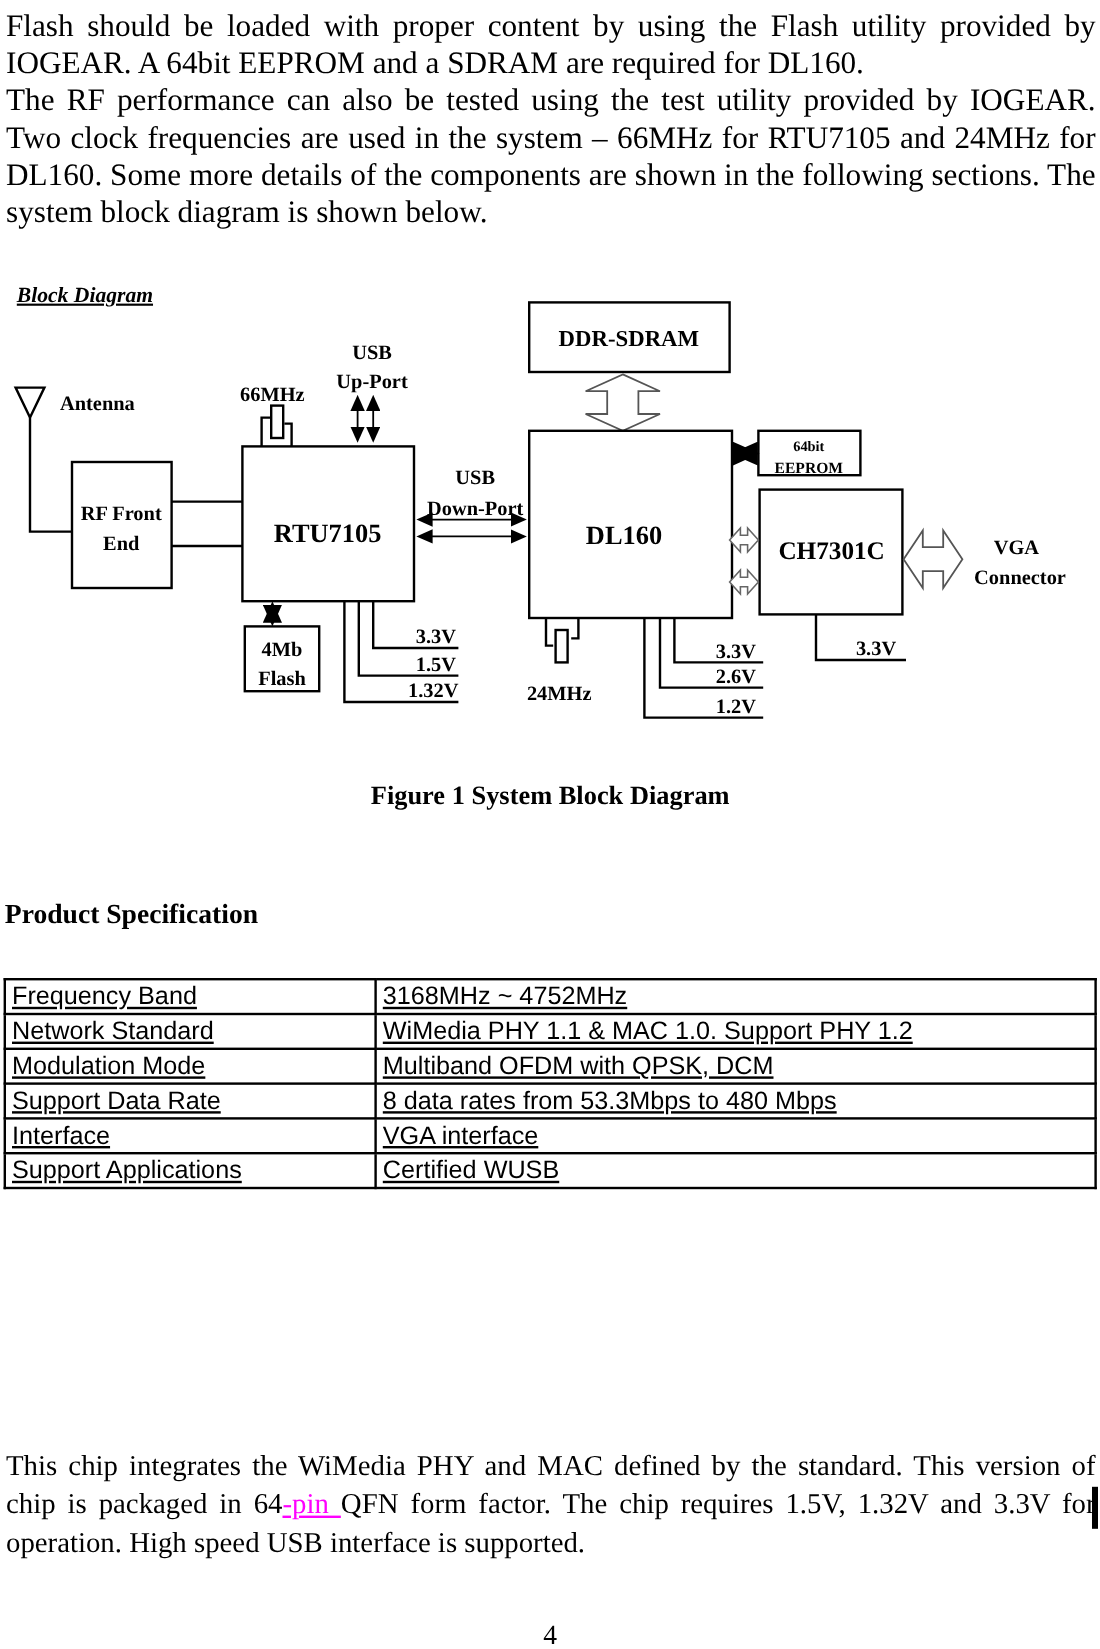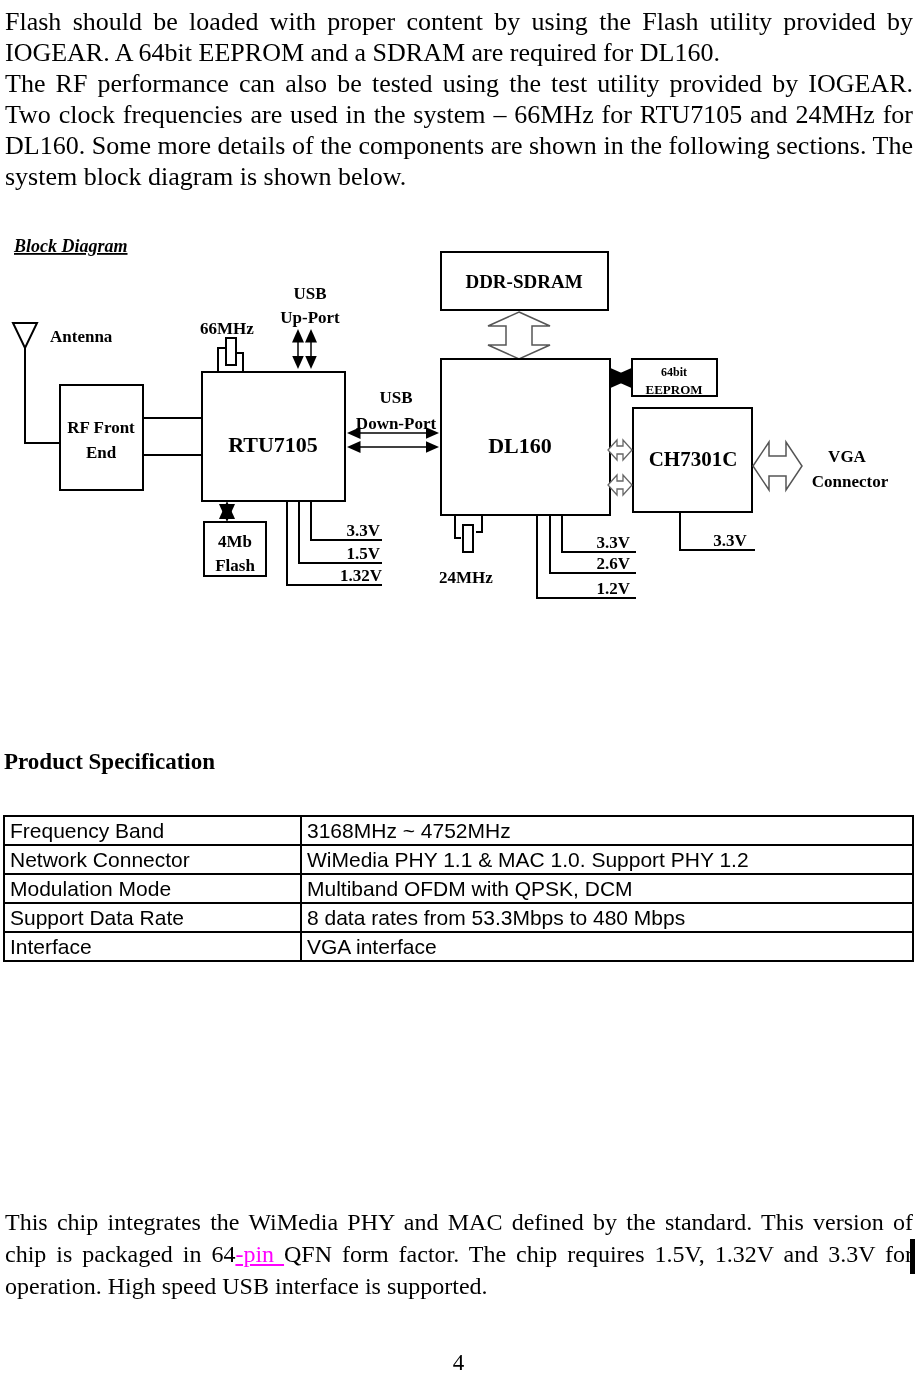--- a/index.html
+++ b/index.html
@@ -6,21 +6,21 @@
   #page{position:relative;width:917px;height:1374px;background:#ffffff;overflow:hidden;
         color:#000;font-family:"Liberation Serif",serif;}
   .toppara{position:absolute;left:5px;top:6px;width:908px;
            font-size:26px;line-height:31px;text-align:justify;}
   .toppara p{margin:0;}
   #figcaption{position:absolute;left:0;top:650px;width:917px;text-align:center;
               font-weight:bold;font-size:22px;}
   #prodspec{position:absolute;left:4px;top:749px;font-weight:bold;font-size:23px;}
   table.spec{position:absolute;left:3px;top:815px;width:911px;border-collapse:collapse;
              font-family:"Liberation Sans",sans-serif;font-size:21px;table-layout:fixed;}
-  table.spec td{border:2px solid #000;padding:0 0 0 5px;vertical-align:middle;line-height:27px;}
+  table.spec td{border:2px solid #000;padding:0 12px 0 5px;vertical-align:middle;line-height:27px;text-decoration:underline;}
   table.spec td.c1{width:290px;}
   table.spec tr{height:29px;}
   tr.tall{height:58px;}
   td.just{text-align:justify;}
   #subhead{position:absolute;left:4px;top:1160px;font-family:"Liberation Sans",sans-serif;
            font-weight:bold;font-size:28px;}
   .botpara{position:absolute;left:5px;top:1206px;width:908px;
            font-size:24px;line-height:32px;text-align:justify;font-family:Liberation Serif, serif;}
   .hl{text-decoration:underline;}
   #changebar{position:absolute;left:910px;top:1239px;width:5px;height:35px;background:#000;}
@@ -133,45 +133,50 @@
     <text x="630" y="328" font-size="17" text-anchor="end">3.3V</text>
     <text x="630" y="349" font-size="17" text-anchor="end">2.6V</text>
     <text x="630" y="374" font-size="17" text-anchor="end">1.2V</text>
 
     <g stroke="#000" stroke-width="2" fill="none">
       <polyline points="680,292 680,330 755,330"></polyline>
     </g>
     <text x="730" y="326" font-size="17" text-anchor="middle">3.3V</text>
   </svg>
 
+  <div id="figcaption">Figure 1 System Block Diagram</div>
 
   <div id="prodspec">Product Specification</div>
 
   <table class="spec">
     <tbody>
       <tr>
         <td class="c1">Frequency Band</td>
         <td>3168MHz ~ 4752MHz</td>
       </tr>
       <tr>
-        <td class="c1">Network Connector</td>
+        <td class="c1">Network Standard</td>
         <td>WiMedia PHY 1.1 &amp; MAC 1.0. Support PHY 1.2</td>
       </tr>
       <tr>
         <td class="c1">Modulation Mode</td>
         <td>Multiband  OFDM with QPSK, DCM</td>
       </tr>
       <tr>
         <td class="c1">Support Data Rate</td>
         <td>8 data rates from 53.3Mbps to 480 Mbps</td>
       </tr>
       <tr>
         <td class="c1">Interface</td>
         <td>VGA interface</td>
       </tr>
+      <tr>
+        <td class="c1">Support Applications</td>
+        <td>Certified WUSB</td>
+      </tr>
     </tbody>
   </table>
 
 
   <div class="botpara"><span>This chip integrates the WiMedia PHY and MAC defined by the standard. This version of chip is packaged in 64</span><span class="hl" style="color:#FF00FF;">-pin </span><span>QFN form factor. The chip requires 1.5V, 1.32V and 3.3V for operation. High speed USB interface is supported.</span></div>
 
   <div id="changebar"></div>
 
   <div id="pagenum">4</div>
 

